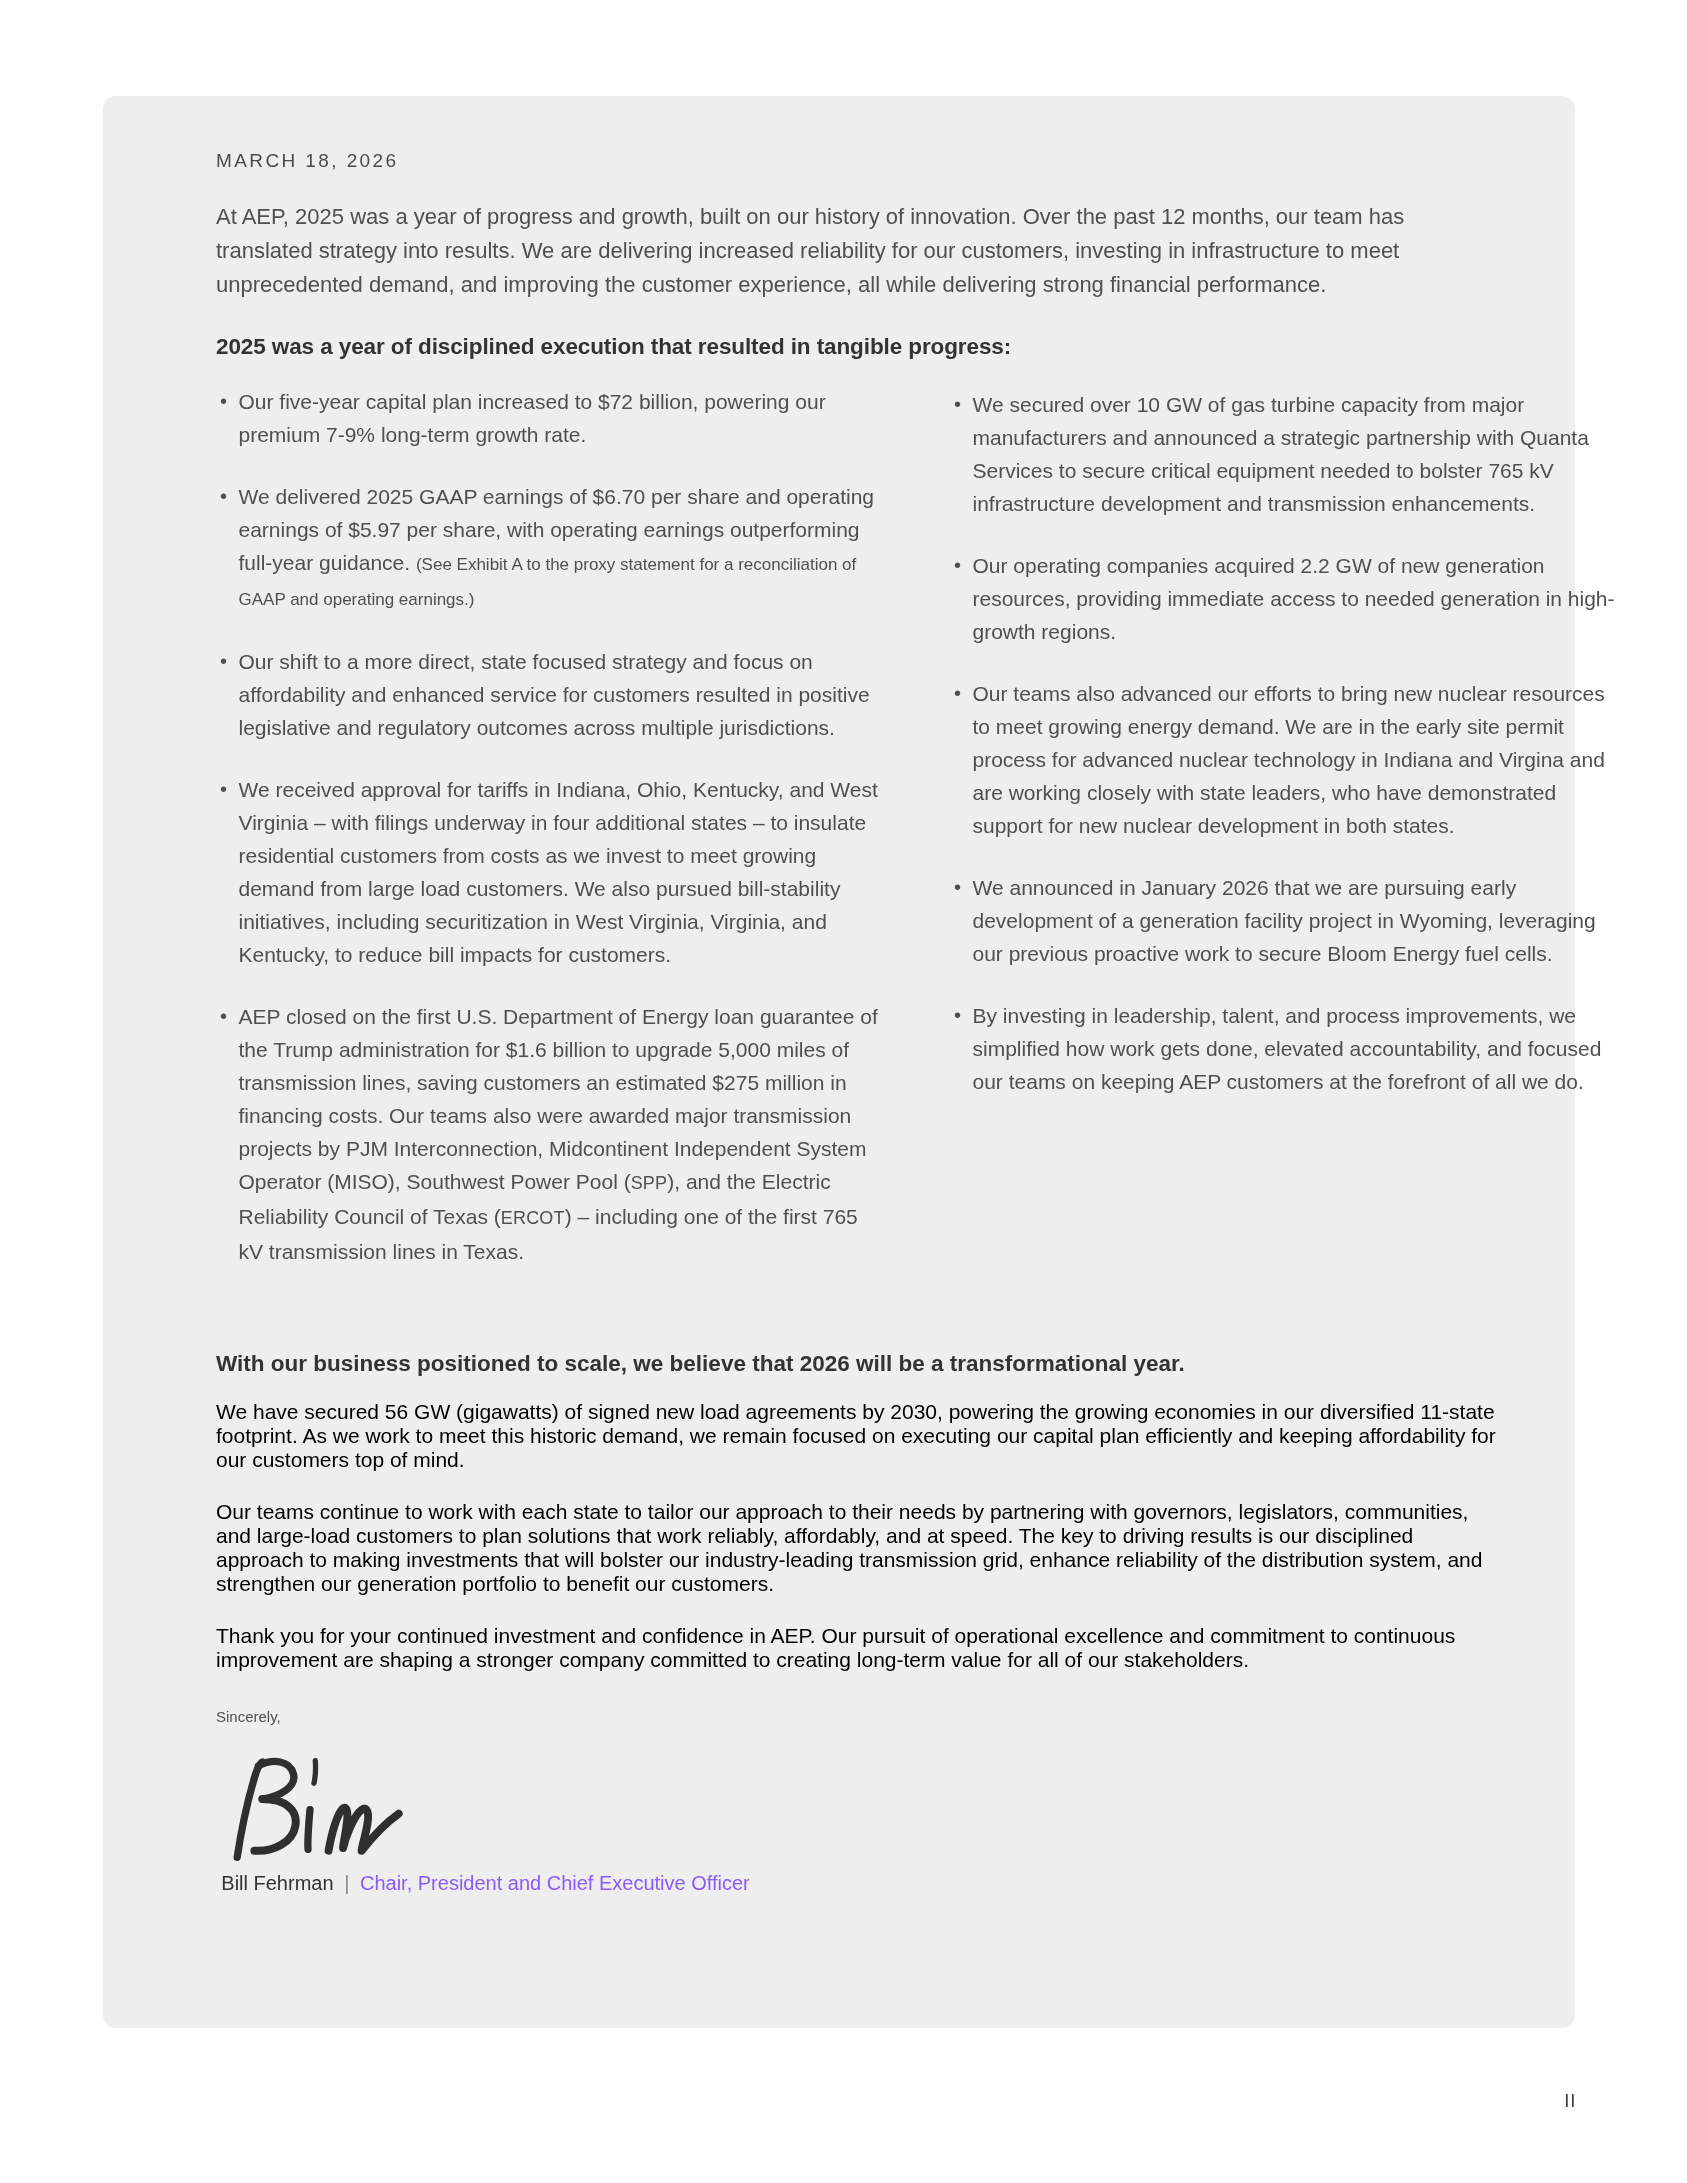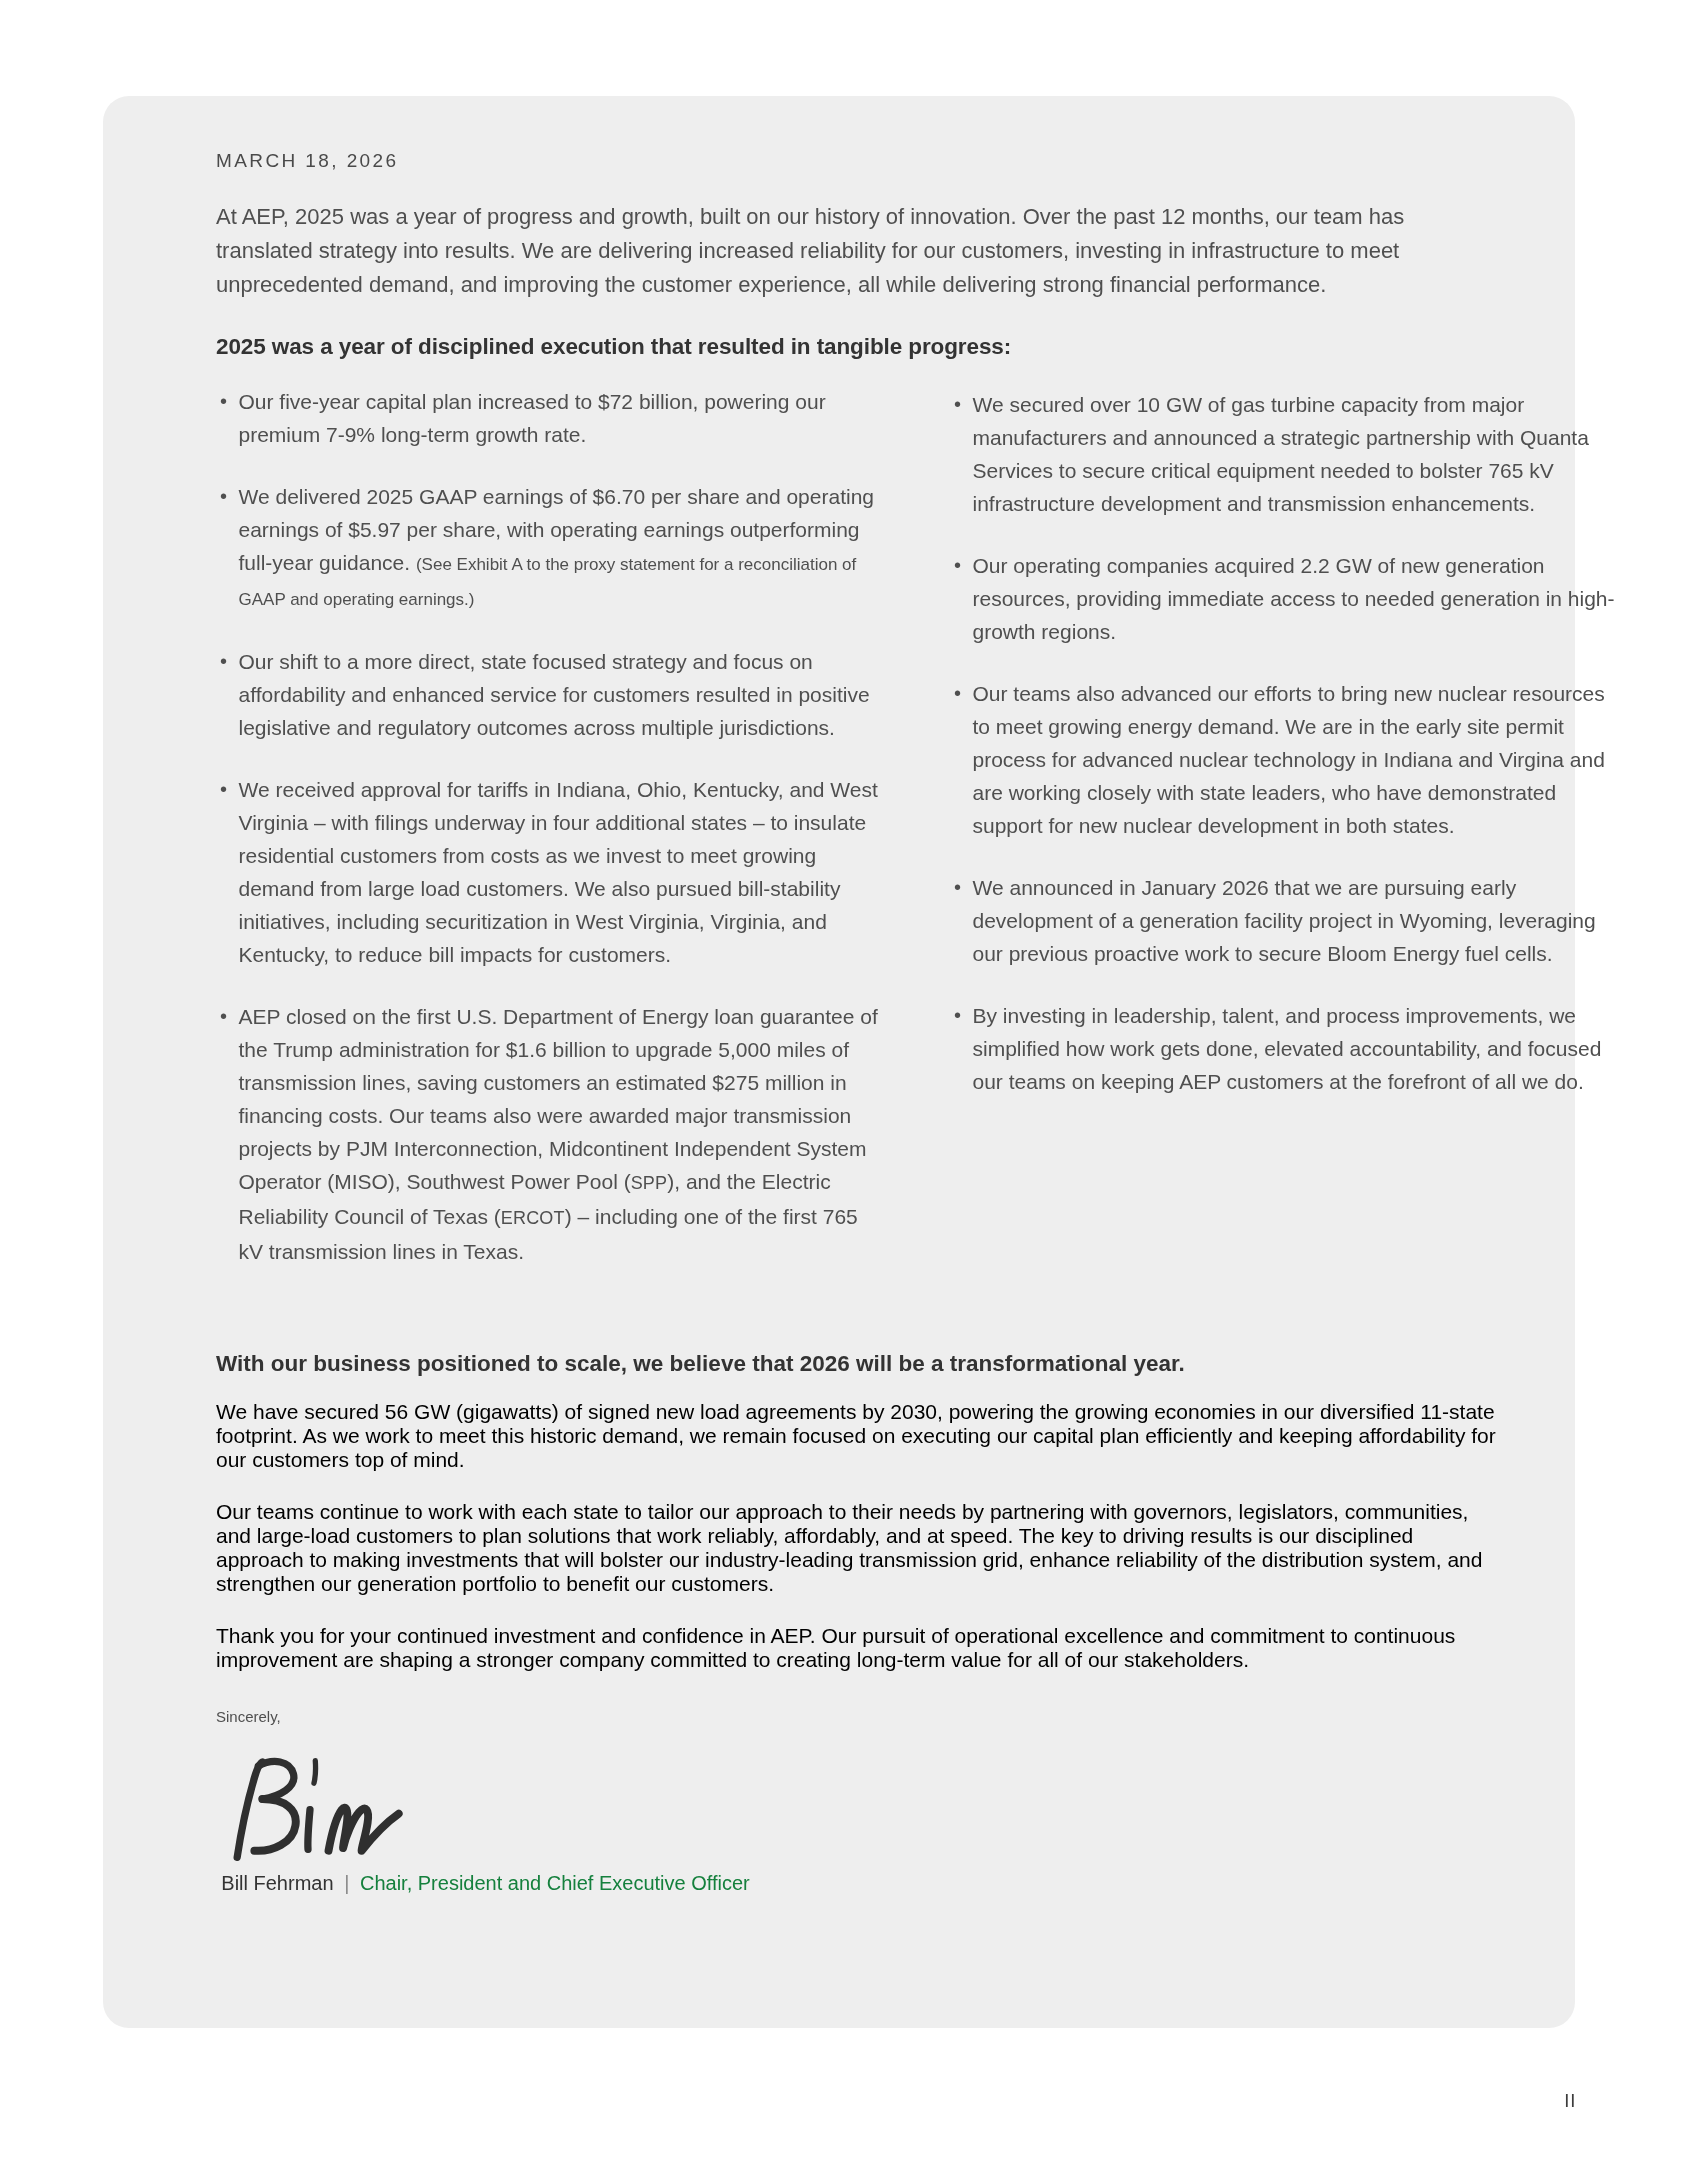--- a/index.html
+++ b/index.html
@@ -21,21 +21,21 @@
     inset: 0;
     background: #ffffff;
   }
   .letter-card {
     position: absolute;
     left: 103px;
     top: 96px;
     width: 1472px;
     height: 1932px;
     background: #eeeeee;
-    border-radius: 26px;
+    border-radius: 13px;
     box-sizing: border-box;
     padding: 54px 79px 0 79px;
   }
 
   
   .date-line {
     font-size: 19px;
     letter-spacing: 2.4px;
     color: #4a4a4a;
     font-weight: 400;
@@ -152,21 +152,21 @@
     font-weight: 400;
     color: #333333;
     font-size: 20px;
   }
   .signoff-sep {
     color: #8a8a8a;
     padding: 0 10.6px;
     font-size: 20px;
   }
   .signoff-title {
-    color: #15803d;
+    color: #8b5cf6;
     font-size: 20px;
   }
 
   
   .page-number {
     position: absolute;
     right: 111px;
     bottom: 71px;
     font-size: 18.5px;
     color: #3d3d3d;

